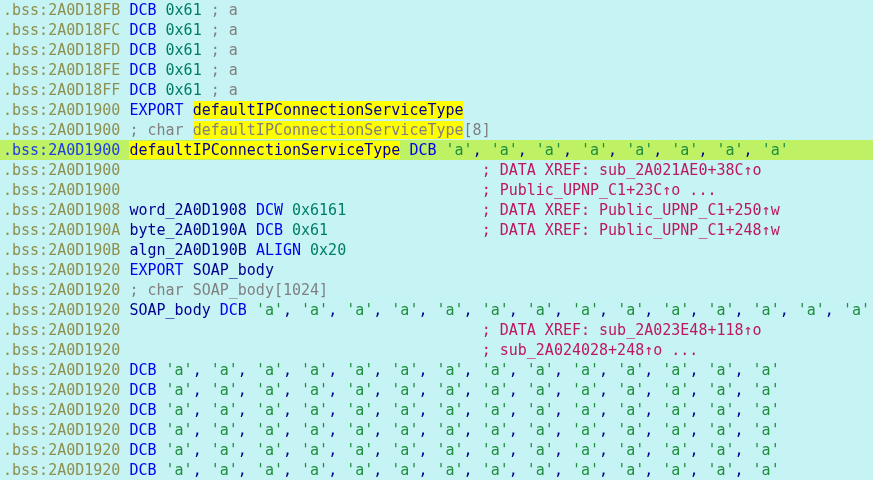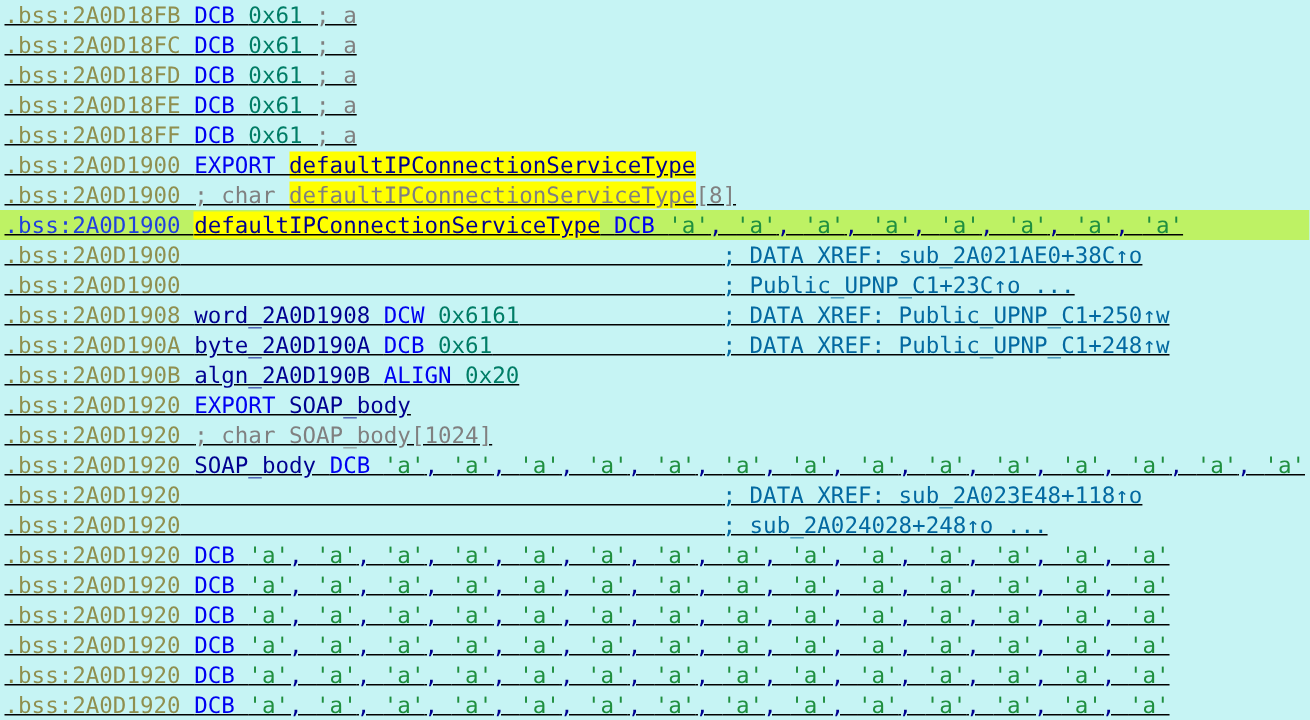--- a/index.html
+++ b/index.html
@@ -11,35 +11,34 @@
     background: #c6f4f4;
   }
   .listing {
     width: 873px;
     height: 480px;
     font-family: "DejaVu Sans Mono", "Liberation Mono", monospace;
     font-size: 15px;
     line-height: 20px;
     white-space: pre;
     cursor: default;
-    text-decoration: underline;
   }
   .line {
     height: 20px;
     padding-left: 3px;
   }
   .line.selected { background: #bef264; }
   .tk-addr        { color: #8f8f4f; }
   .tk-addr-active { color: #2040dd; }
   .tk-kw          { color: #0000f2; }
   .tk-name        { color: #000090; }
   .tk-num         { color: #007d66; }
   .tk-chr         { color: #1f8f3f; }
   .tk-sep         { color: #000090; }
   .tk-cmt         { color: #808080; }
-  .tk-xref        { color: #0369a1; }
+  .tk-xref        { color: #be185d; }
   .tk-pad         { color: transparent; }
   .tk-hl          { background: #ffff00; text-align: center; }
 </style>
 </head>
 <body>
 
 <div class="listing" id="listing"><div class="line"><span class="tk-addr">.bss:2A0D18FB </span><span class="tk-kw">DCB </span><span class="tk-num">0x61 </span><span class="tk-cmt">; a</span></div><div class="line"><span class="tk-addr">.bss:2A0D18FC </span><span class="tk-kw">DCB </span><span class="tk-num">0x61 </span><span class="tk-cmt">; a</span></div><div class="line"><span class="tk-addr">.bss:2A0D18FD </span><span class="tk-kw">DCB </span><span class="tk-num">0x61 </span><span class="tk-cmt">; a</span></div><div class="line"><span class="tk-addr">.bss:2A0D18FE </span><span class="tk-kw">DCB </span><span class="tk-num">0x61 </span><span class="tk-cmt">; a</span></div><div class="line"><span class="tk-addr">.bss:2A0D18FF </span><span class="tk-kw">DCB </span><span class="tk-num">0x61 </span><span class="tk-cmt">; a</span></div><div class="line"><span class="tk-addr">.bss:2A0D1900 </span><span class="tk-kw">EXPORT </span><span class="tk-name tk-hl">defaultIPConnectionServiceType</span></div><div class="line"><span class="tk-addr">.bss:2A0D1900 </span><span class="tk-cmt">; char </span><span class="tk-cmt tk-hl">defaultIPConnectionServiceType</span><span class="tk-cmt">[8]</span></div><div class="line selected"><span class="tk-addr-active">.bss:2A0D1900 </span><span class="tk-name tk-hl">defaultIPConnectionServiceType</span><span class="tk-pad"> </span><span class="tk-kw">DCB </span><span class="tk-chr">'a'</span><span class="tk-sep">, </span><span class="tk-chr">'a'</span><span class="tk-sep">, </span><span class="tk-chr">'a'</span><span class="tk-sep">, </span><span class="tk-chr">'a'</span><span class="tk-sep">, </span><span class="tk-chr">'a'</span><span class="tk-sep">, </span><span class="tk-chr">'a'</span><span class="tk-sep">, </span><span class="tk-chr">'a'</span><span class="tk-sep">, </span><span class="tk-chr">'a'</span></div><div class="line"><span class="tk-addr">.bss:2A0D1900</span><span class="tk-pad">                                        </span><span class="tk-xref">; DATA XREF: sub_2A021AE0+38C↑o</span></div><div class="line"><span class="tk-addr">.bss:2A0D1900</span><span class="tk-pad">                                        </span><span class="tk-xref">; Public_UPNP_C1+23C↑o ...</span></div><div class="line"><span class="tk-addr">.bss:2A0D1908 </span><span class="tk-name">word_2A0D1908 </span><span class="tk-kw">DCW </span><span class="tk-num">0x6161</span><span class="tk-pad">               </span><span class="tk-xref">; DATA XREF: Public_UPNP_C1+250↑w</span></div><div class="line"><span class="tk-addr">.bss:2A0D190A </span><span class="tk-name">byte_2A0D190A </span><span class="tk-kw">DCB </span><span class="tk-num">0x61</span><span class="tk-pad">                 </span><span class="tk-xref">; DATA XREF: Public_UPNP_C1+248↑w</span></div><div class="line"><span class="tk-addr">.bss:2A0D190B </span><span class="tk-name">algn_2A0D190B </span><span class="tk-kw">ALIGN </span><span class="tk-num">0x20</span></div><div class="line"><span class="tk-addr">.bss:2A0D1920 </span><span class="tk-kw">EXPORT </span><span class="tk-name">SOAP_body</span></div><div class="line"><span class="tk-addr">.bss:2A0D1920 </span><span class="tk-cmt">; char SOAP_body[1024]</span></div><div class="line"><span class="tk-addr">.bss:2A0D1920 </span><span class="tk-name">SOAP_body </span><span class="tk-kw">DCB </span><span class="tk-chr">'a'</span><span class="tk-sep">, </span><span class="tk-chr">'a'</span><span class="tk-sep">, </span><span class="tk-chr">'a'</span><span class="tk-sep">, </span><span class="tk-chr">'a'</span><span class="tk-sep">, </span><span class="tk-chr">'a'</span><span class="tk-sep">, </span><span class="tk-chr">'a'</span><span class="tk-sep">, </span><span class="tk-chr">'a'</span><span class="tk-sep">, </span><span class="tk-chr">'a'</span><span class="tk-sep">, </span><span class="tk-chr">'a'</span><span class="tk-sep">, </span><span class="tk-chr">'a'</span><span class="tk-sep">, </span><span class="tk-chr">'a'</span><span class="tk-sep">, </span><span class="tk-chr">'a'</span><span class="tk-sep">, </span><span class="tk-chr">'a'</span><span class="tk-sep">, </span><span class="tk-chr">'a'</span></div><div class="line"><span class="tk-addr">.bss:2A0D1920</span><span class="tk-pad">                                        </span><span class="tk-xref">; DATA XREF: sub_2A023E48+118↑o</span></div><div class="line"><span class="tk-addr">.bss:2A0D1920</span><span class="tk-pad">                                        </span><span class="tk-xref">; sub_2A024028+248↑o ...</span></div><div class="line"><span class="tk-addr">.bss:2A0D1920 </span><span class="tk-kw">DCB </span><span class="tk-chr">'a'</span><span class="tk-sep">, </span><span class="tk-chr">'a'</span><span class="tk-sep">, </span><span class="tk-chr">'a'</span><span class="tk-sep">, </span><span class="tk-chr">'a'</span><span class="tk-sep">, </span><span class="tk-chr">'a'</span><span class="tk-sep">, </span><span class="tk-chr">'a'</span><span class="tk-sep">, </span><span class="tk-chr">'a'</span><span class="tk-sep">, </span><span class="tk-chr">'a'</span><span class="tk-sep">, </span><span class="tk-chr">'a'</span><span class="tk-sep">, </span><span class="tk-chr">'a'</span><span class="tk-sep">, </span><span class="tk-chr">'a'</span><span class="tk-sep">, </span><span class="tk-chr">'a'</span><span class="tk-sep">, </span><span class="tk-chr">'a'</span><span class="tk-sep">, </span><span class="tk-chr">'a'</span></div><div class="line"><span class="tk-addr">.bss:2A0D1920 </span><span class="tk-kw">DCB </span><span class="tk-chr">'a'</span><span class="tk-sep">, </span><span class="tk-chr">'a'</span><span class="tk-sep">, </span><span class="tk-chr">'a'</span><span class="tk-sep">, </span><span class="tk-chr">'a'</span><span class="tk-sep">, </span><span class="tk-chr">'a'</span><span class="tk-sep">, </span><span class="tk-chr">'a'</span><span class="tk-sep">, </span><span class="tk-chr">'a'</span><span class="tk-sep">, </span><span class="tk-chr">'a'</span><span class="tk-sep">, </span><span class="tk-chr">'a'</span><span class="tk-sep">, </span><span class="tk-chr">'a'</span><span class="tk-sep">, </span><span class="tk-chr">'a'</span><span class="tk-sep">, </span><span class="tk-chr">'a'</span><span class="tk-sep">, </span><span class="tk-chr">'a'</span><span class="tk-sep">, </span><span class="tk-chr">'a'</span></div><div class="line"><span class="tk-addr">.bss:2A0D1920 </span><span class="tk-kw">DCB </span><span class="tk-chr">'a'</span><span class="tk-sep">, </span><span class="tk-chr">'a'</span><span class="tk-sep">, </span><span class="tk-chr">'a'</span><span class="tk-sep">, </span><span class="tk-chr">'a'</span><span class="tk-sep">, </span><span class="tk-chr">'a'</span><span class="tk-sep">, </span><span class="tk-chr">'a'</span><span class="tk-sep">, </span><span class="tk-chr">'a'</span><span class="tk-sep">, </span><span class="tk-chr">'a'</span><span class="tk-sep">, </span><span class="tk-chr">'a'</span><span class="tk-sep">, </span><span class="tk-chr">'a'</span><span class="tk-sep">, </span><span class="tk-chr">'a'</span><span class="tk-sep">, </span><span class="tk-chr">'a'</span><span class="tk-sep">, </span><span class="tk-chr">'a'</span><span class="tk-sep">, </span><span class="tk-chr">'a'</span></div><div class="line"><span class="tk-addr">.bss:2A0D1920 </span><span class="tk-kw">DCB </span><span class="tk-chr">'a'</span><span class="tk-sep">, </span><span class="tk-chr">'a'</span><span class="tk-sep">, </span><span class="tk-chr">'a'</span><span class="tk-sep">, </span><span class="tk-chr">'a'</span><span class="tk-sep">, </span><span class="tk-chr">'a'</span><span class="tk-sep">, </span><span class="tk-chr">'a'</span><span class="tk-sep">, </span><span class="tk-chr">'a'</span><span class="tk-sep">, </span><span class="tk-chr">'a'</span><span class="tk-sep">, </span><span class="tk-chr">'a'</span><span class="tk-sep">, </span><span class="tk-chr">'a'</span><span class="tk-sep">, </span><span class="tk-chr">'a'</span><span class="tk-sep">, </span><span class="tk-chr">'a'</span><span class="tk-sep">, </span><span class="tk-chr">'a'</span><span class="tk-sep">, </span><span class="tk-chr">'a'</span></div><div class="line"><span class="tk-addr">.bss:2A0D1920 </span><span class="tk-kw">DCB </span><span class="tk-chr">'a'</span><span class="tk-sep">, </span><span class="tk-chr">'a'</span><span class="tk-sep">, </span><span class="tk-chr">'a'</span><span class="tk-sep">, </span><span class="tk-chr">'a'</span><span class="tk-sep">, </span><span class="tk-chr">'a'</span><span class="tk-sep">, </span><span class="tk-chr">'a'</span><span class="tk-sep">, </span><span class="tk-chr">'a'</span><span class="tk-sep">, </span><span class="tk-chr">'a'</span><span class="tk-sep">, </span><span class="tk-chr">'a'</span><span class="tk-sep">, </span><span class="tk-chr">'a'</span><span class="tk-sep">, </span><span class="tk-chr">'a'</span><span class="tk-sep">, </span><span class="tk-chr">'a'</span><span class="tk-sep">, </span><span class="tk-chr">'a'</span><span class="tk-sep">, </span><span class="tk-chr">'a'</span></div><div class="line"><span class="tk-addr">.bss:2A0D1920 </span><span class="tk-kw">DCB </span><span class="tk-chr">'a'</span><span class="tk-sep">, </span><span class="tk-chr">'a'</span><span class="tk-sep">, </span><span class="tk-chr">'a'</span><span class="tk-sep">, </span><span class="tk-chr">'a'</span><span class="tk-sep">, </span><span class="tk-chr">'a'</span><span class="tk-sep">, </span><span class="tk-chr">'a'</span><span class="tk-sep">, </span><span class="tk-chr">'a'</span><span class="tk-sep">, </span><span class="tk-chr">'a'</span><span class="tk-sep">, </span><span class="tk-chr">'a'</span><span class="tk-sep">, </span><span class="tk-chr">'a'</span><span class="tk-sep">, </span><span class="tk-chr">'a'</span><span class="tk-sep">, </span><span class="tk-chr">'a'</span><span class="tk-sep">, </span><span class="tk-chr">'a'</span><span class="tk-sep">, </span><span class="tk-chr">'a'</span></div></div>
 
 </body></html>

